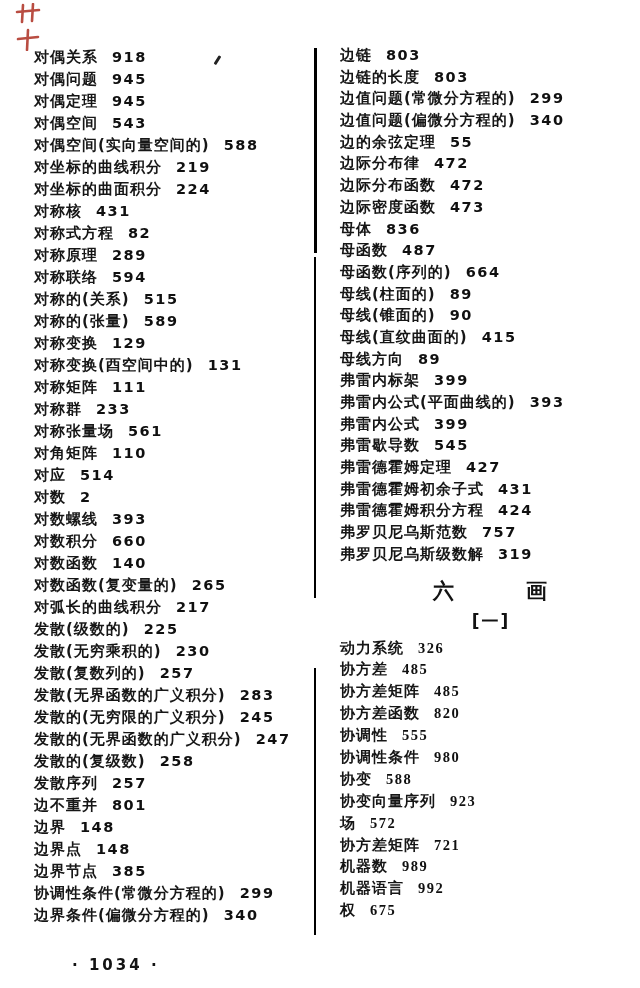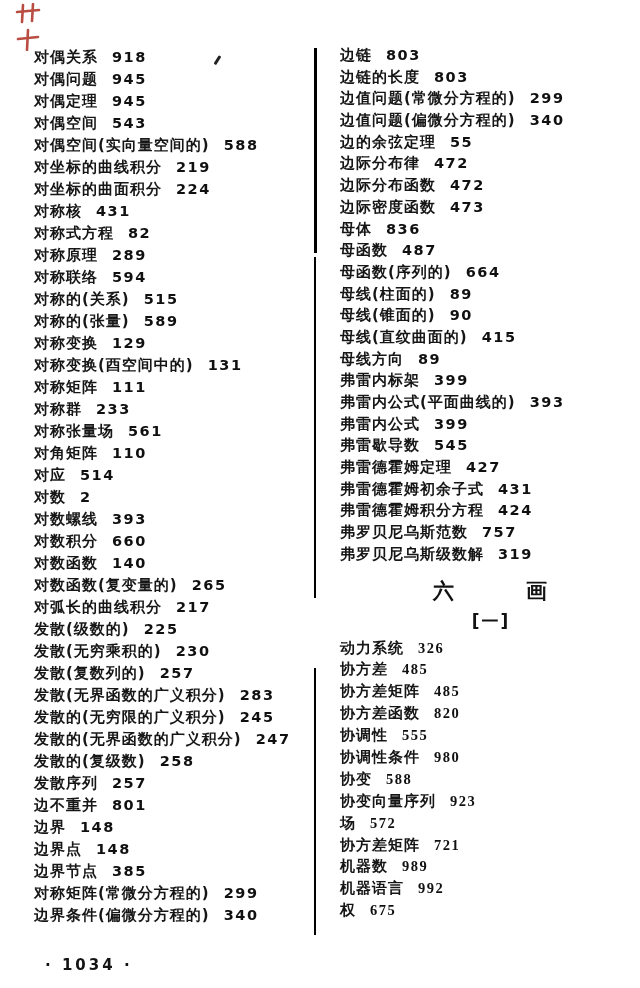--- a/index.html
+++ b/index.html
@@ -57,21 +57,21 @@
   .list-bottom { margin-top: 2px; }
 
   
   .divider { position: absolute; left: 314px; background: #000; }
   .divider.seg1 { top: 48px;  height: 205px; width: 3px; }
   .divider.seg2 { top: 257px; height: 341px; width: 2px; }
   .divider.seg3 { top: 668px; height: 267px; width: 2px; }
 
   
   .footer {
-    position: absolute; left: 45px; top: 956px;
+    position: absolute; left: 72px; top: 956px;
     font-size: 15px; font-weight: 700; letter-spacing: 3px;
     color: #131313;
   }
 
   
   .tick {
     position: absolute; left: 216px; top: 55px;
     width: 2.5px; height: 10px; background: #222;
     transform: rotate(32deg); border-radius: 1px;
   }
@@ -132,21 +132,21 @@
       <div class="entry"><span class="term">发散(复数列的)</span><span class="pg">257</span></div>
       <div class="entry"><span class="term">发散(无界函数的广义积分)</span><span class="pg">283</span></div>
       <div class="entry"><span class="term">发散的(无穷限的广义积分)</span><span class="pg">245</span></div>
       <div class="entry"><span class="term">发散的(无界函数的广义积分)</span><span class="pg">247</span></div>
       <div class="entry"><span class="term">发散的(复级数)</span><span class="pg">258</span></div>
       <div class="entry"><span class="term">发散序列</span><span class="pg">257</span></div>
       <div class="entry"><span class="term">边不重并</span><span class="pg">801</span></div>
       <div class="entry"><span class="term">边界</span><span class="pg">148</span></div>
       <div class="entry"><span class="term">边界点</span><span class="pg">148</span></div>
       <div class="entry"><span class="term">边界节点</span><span class="pg">385</span></div>
-      <div class="entry"><span class="term">对称矩阵(常微分方程的)</span><span class="pg">299</span></div>
+      <div class="entry"><span class="term">协调性条件(常微分方程的)</span><span class="pg">299</span></div>
       <div class="entry"><span class="term">边界条件(偏微分方程的)</span><span class="pg">340</span></div>
     </div>
 
   <div class="col col-right">
     <div class="list list-top">
         <div class="entry"><span class="term">边链</span><span class="pg">803</span></div>
         <div class="entry"><span class="term">边链的长度</span><span class="pg">803</span></div>
         <div class="entry"><span class="term">边值问题(常微分方程的)</span><span class="pg">299</span></div>
         <div class="entry"><span class="term">边值问题(偏微分方程的)</span><span class="pg">340</span></div>
         <div class="entry"><span class="term">边的余弦定理</span><span class="pg">55</span></div>

